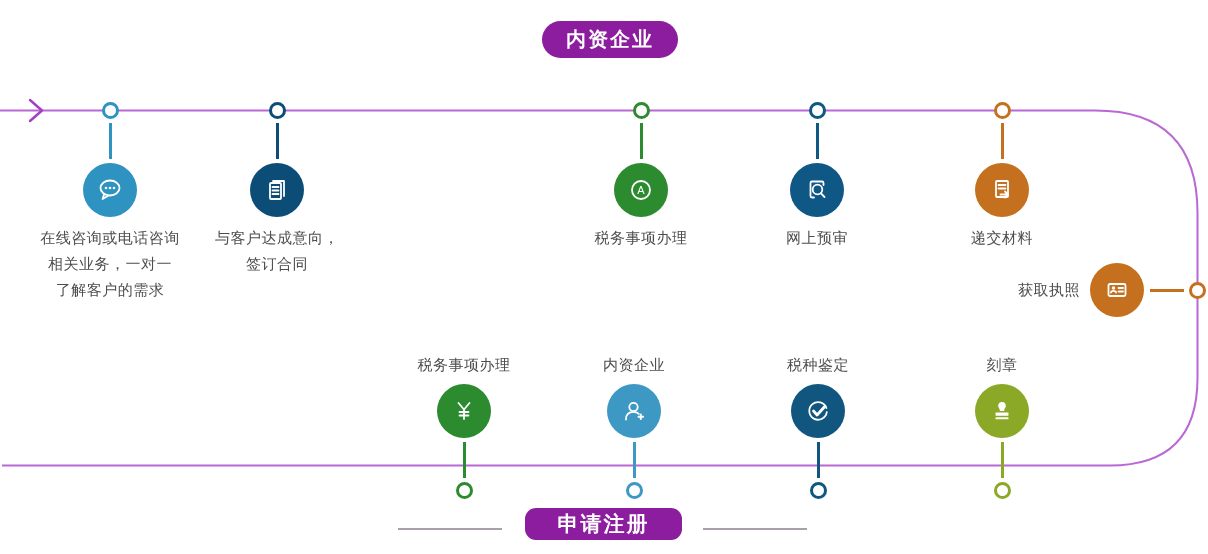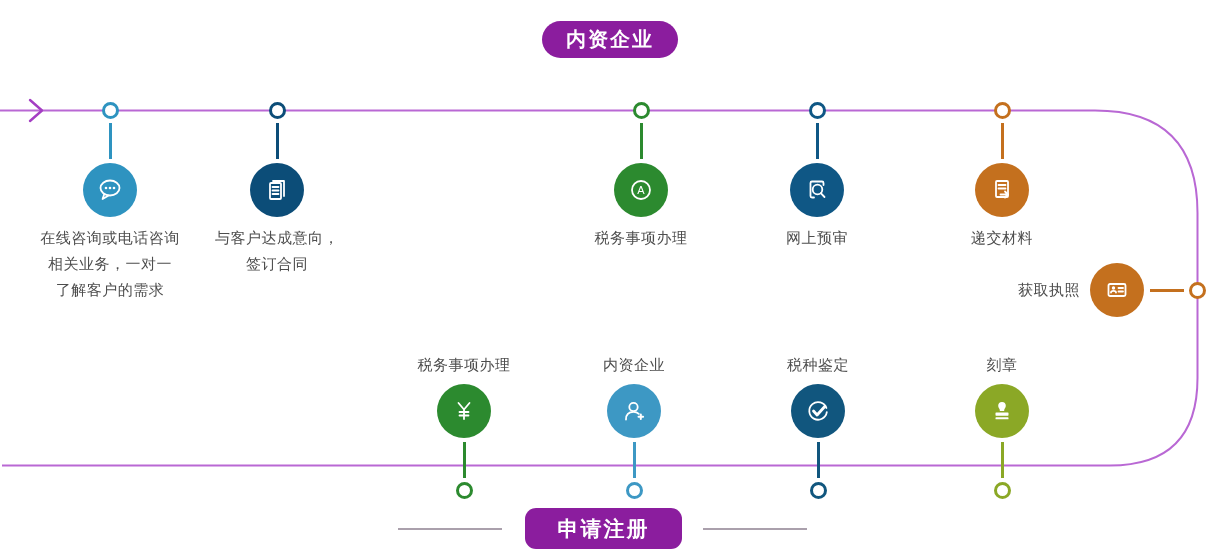--- a/index.html
+++ b/index.html
@@ -3,21 +3,21 @@
 <meta charset="utf-8">
 <style>
   html,body{margin:0;padding:0;background:#fff;}
   body{font-family:"Liberation Sans","DejaVu Sans",sans-serif;}
   #canvas{position:relative;width:1208px;height:554px;background:#fff;overflow:hidden;}
   svg.lines{position:absolute;left:0;top:0;pointer-events:none;}
 
   .pill{position:absolute;display:flex;align-items:center;justify-content:center;
         color:#fff;font-weight:bold;letter-spacing:2px;}
   .pill.top{left:542px;top:21px;width:136px;height:37px;border-radius:18.5px;font-size:20px;}
-  .pill.bottom{left:525px;top:508px;width:157px;height:41px;border-radius:11px;font-size:21px;}
+  .pill.bottom{left:525px;top:508px;width:157px;height:32px;border-radius:11px;font-size:21px;}
 
   .connector{position:absolute;top:528px;width:104px;height:2px;}
   .connector.left{left:398px;}
   .connector.right{left:703px;}
 
   .step{position:absolute;width:200px;display:flex;flex-direction:column;align-items:center;}
   .step.top-row{top:102px;}
   .step.bottom-row{top:330px;margin-top:24px;}
   .node{width:17px;height:17px;border-radius:50%;border:3px solid #000;background:#fff;box-sizing:border-box;flex:none;}
   .stem{width:3px;height:36px;margin:4px 0;flex:none;}

